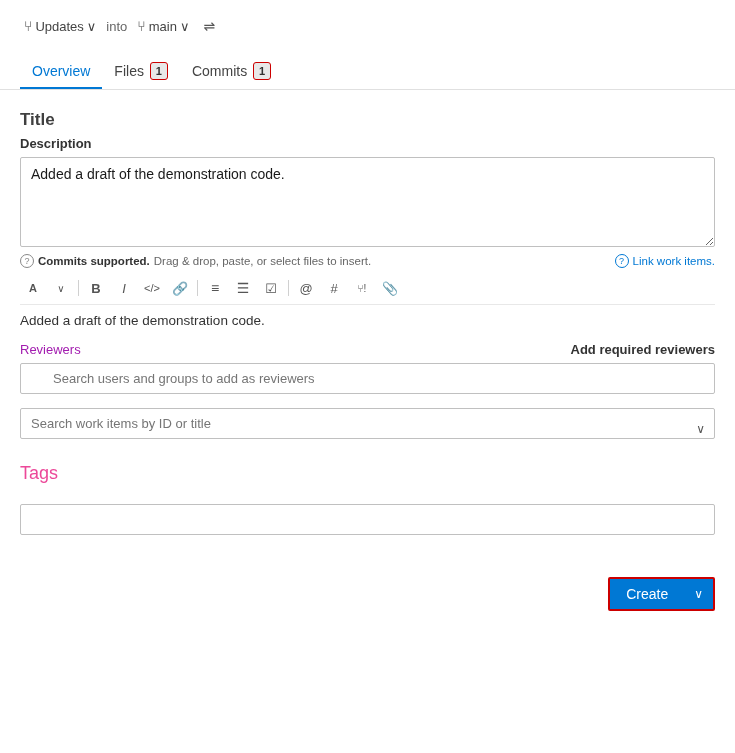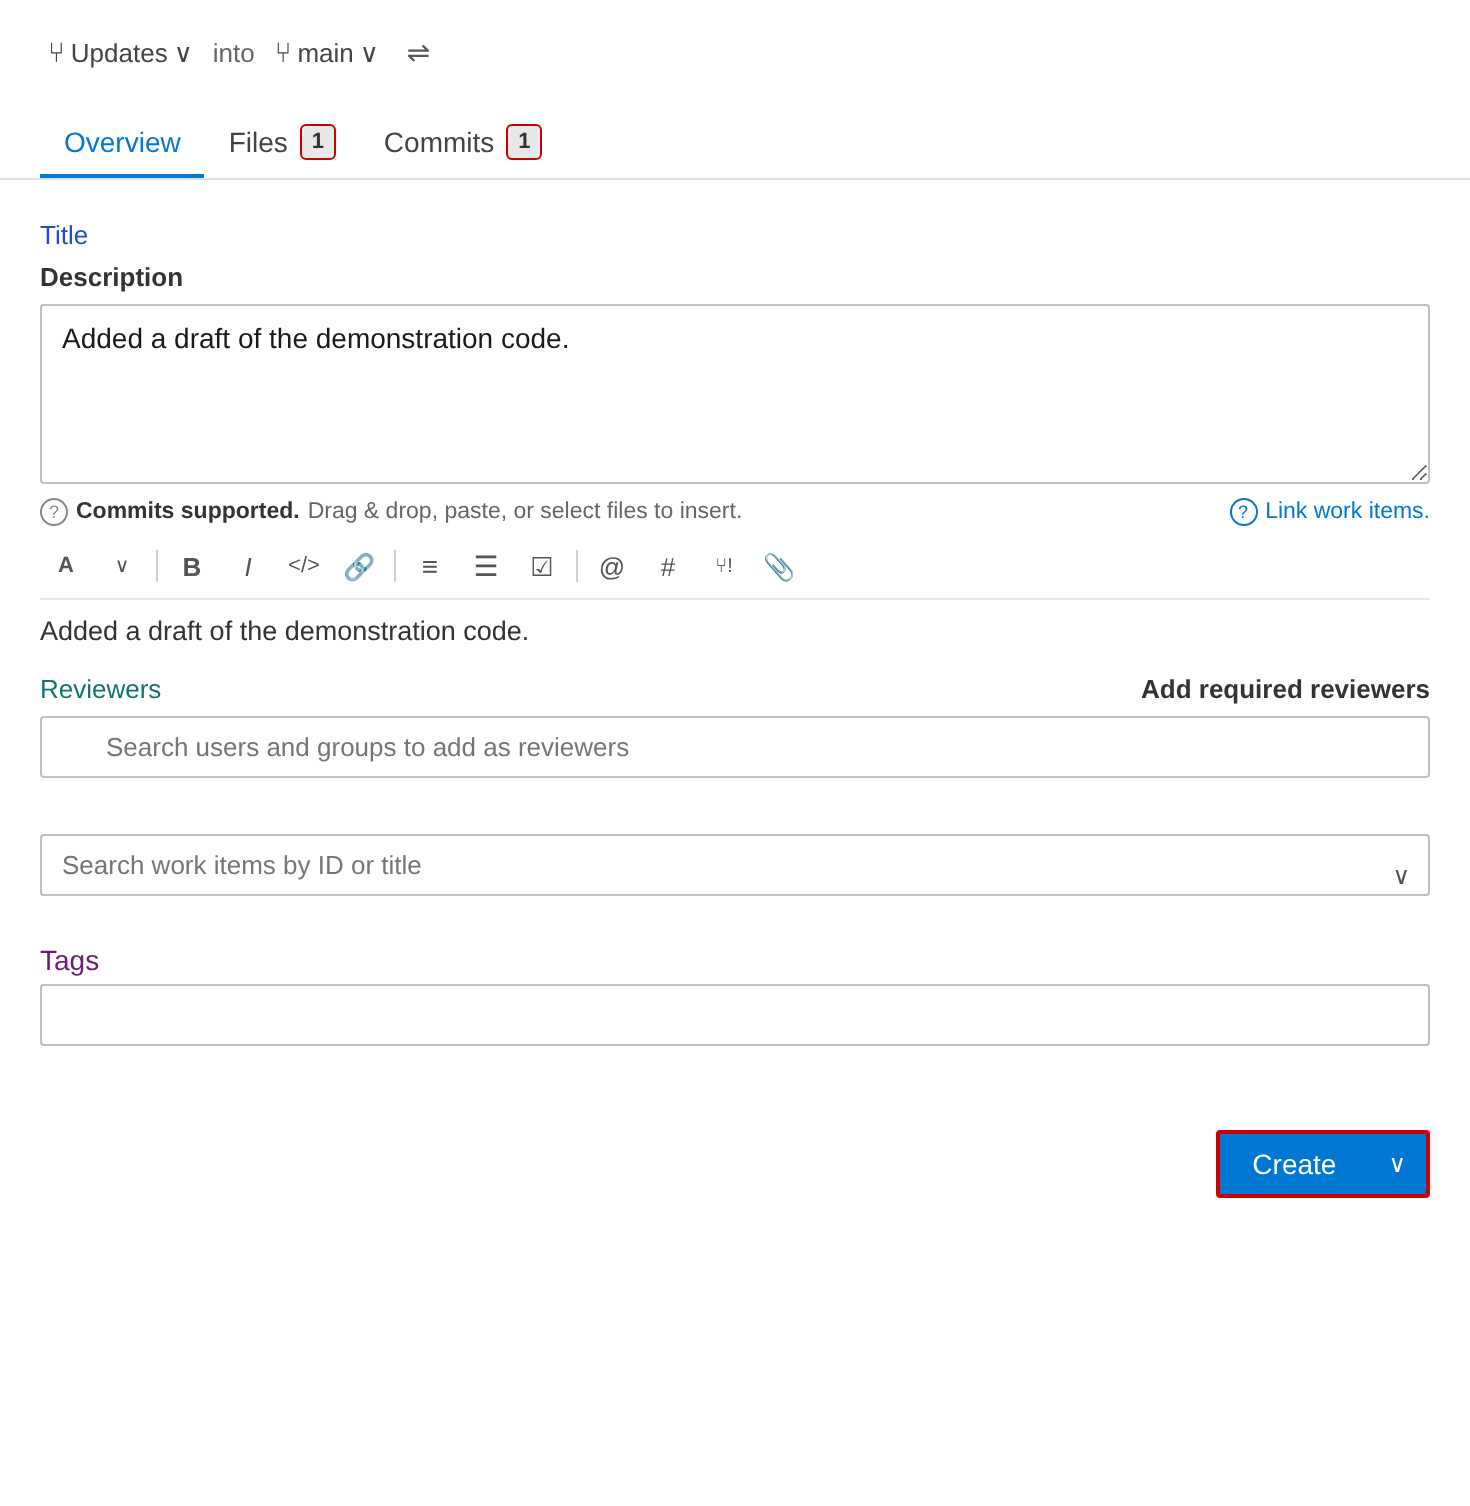--- a/index.html
+++ b/index.html
@@ -80,23 +80,23 @@
       min-width: 18px;
       height: 18px;
       padding: 0 4px;
       color: #333;
     }
     .form-section {
       padding: 20px 20px 16px 20px;
       background: #fff;
     }
     .field-label {
-      font-size: 13px;
-      font-weight: 400;
-      color: #1d4ed8;
+      font-size: 17px;
+      font-weight: 700;
+      color: #404040;
       margin-bottom: 6px;
     }
     .title-input {
       width: 100%;
       padding: 7px 10px;
       font-size: 14px;
       border: 1.5px solid #0078d4;
       border-radius: 2px;
       outline: none;
       color: #1a1a1a;
@@ -199,37 +199,36 @@
     }
     .reviewers-row {
       display: flex;
       align-items: center;
       justify-content: space-between;
       margin-bottom: 6px;
       margin-top: 4px;
     }
     .reviewers-label {
       font-size: 13px;
-      color: #0f766e;
+      color: #a21caf;
     }
     .add-reviewers-link {
       font-size: 13px;
       font-weight: 600;
       color: #333;
       cursor: pointer;
     }
     .reviewer-search {
       width: 100%;
       padding: 7px 10px 7px 32px;
       font-size: 13px;
       border: 1px solid #c0c0c0;
       border-radius: 2px;
       outline: none;
       color: #666;
-      margin-bottom: 14px;
       position: relative;
     }
     .reviewer-search-wrap {
       position: relative;
       margin-bottom: 14px;
     }
     .reviewer-search-icon {
       position: absolute;
       left: 10px;
       top: 50%;
@@ -261,23 +260,23 @@
     .work-items-chevron {
       position: absolute;
       right: 10px;
       top: 50%;
       transform: translateY(-50%);
       color: #555;
       font-size: 12px;
       pointer-events: none;
     }
     .tags-label {
-      font-size: 14px;
-      color: #701a75;
-      margin-bottom: 4px;
+      font-size: 18px;
+      color: #ec4899;
+      margin-bottom: 20px;
     }
     .tags-input {
       width: 100%;
       padding: 7px 10px;
       font-size: 13px;
       border: 1px solid #c0c0c0;
       border-radius: 2px;
       outline: none;
       color: #333;
       margin-bottom: 16px;

